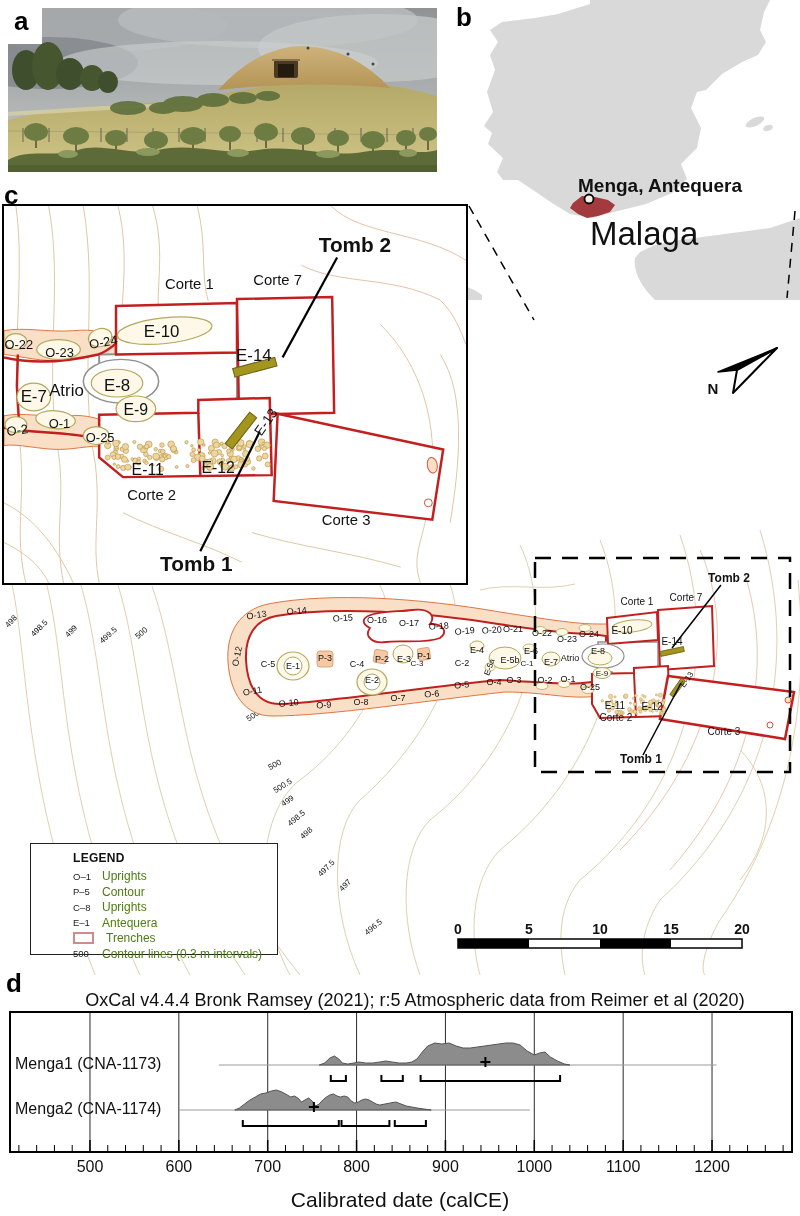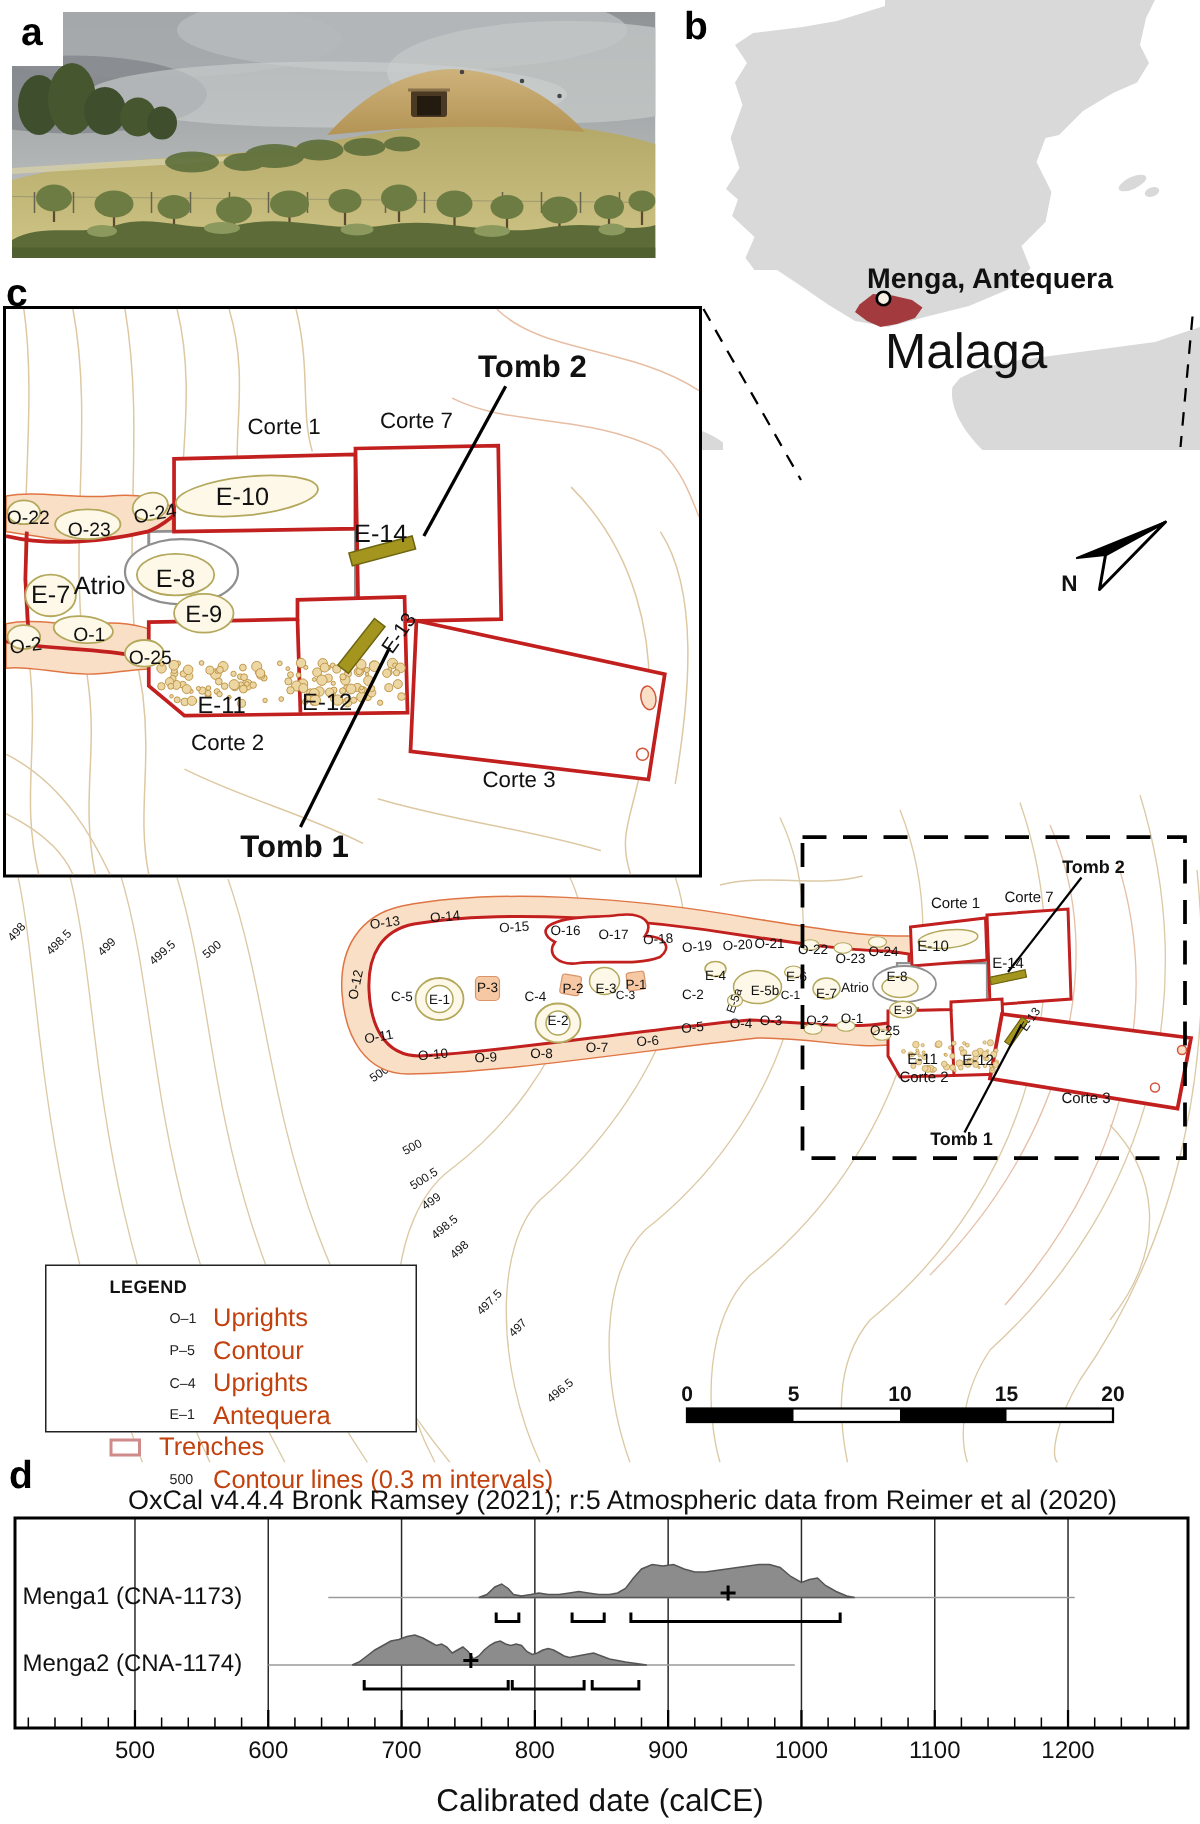--- a/index.html
+++ b/index.html
@@ -9,23 +9,23 @@
   #photo-svg{left:8px;top:8px;}
   #map-svg{left:440px;top:0;}
   #plan-svg{left:0;top:520px;}
   #inset-box{position:absolute;left:2px;top:204px;width:466px;height:381px;background:#fff;border:2px solid #000;box-sizing:border-box;}
   #inset-svg{left:0;top:0;}
   #north-svg{left:680px;top:330px;}
   #connector-svg{left:0;top:0;pointer-events:none;}
   #legend-box{position:absolute;left:30px;top:843px;width:248px;height:112px;border:1.5px solid #222;background:#fff;box-sizing:border-box;padding:7px 8px 6px 42px;}
   .lg-title{font-size:12px;font-weight:bold;color:#111;margin-bottom:4px;letter-spacing:.3px;}
   .lg-row{display:flex;align-items:center;gap:5px;margin:1.5px 0;}
-  .lg-sym{width:24px;font-size:9.5px;color:#222;flex:none;margin-left:40px;}
+  .lg-sym{width:24px;font-size:9.5px;color:#222;flex:none;}
   .lg-swatch{width:17px;height:8px;border:2px solid #cf8a8a;background:#fff;flex:none;margin-right:7px;display:inline-block;}
-  .lg-lab{font-size:17px;color:#c2410c;white-space:nowrap;}
+  .lg-lab{font-size:12px;color:#4d7c0f;white-space:nowrap;}
   #oxcal-svg{left:0;top:970px;}
   text{fill:#111;}
 </style>
 </head>
 <body>
 
 <div class="fig">
 
   <svg id="photo-svg" width="429" height="164" viewBox="0 0 429 164">
     <defs>
@@ -606,21 +606,21 @@
     <div class="lg-title">LEGEND</div>
     <div class="lg-row">
       <span class="lg-sym">O–1</span>
       <span class="lg-lab">Uprights</span>
     </div>
     <div class="lg-row">
       <span class="lg-sym">P–5</span>
       <span class="lg-lab">Contour</span>
     </div>
     <div class="lg-row">
-      <span class="lg-sym">C–4</span>
+      <span class="lg-sym">C–8</span>
       <span class="lg-lab">Uprights</span>
     </div>
     <div class="lg-row">
       <span class="lg-sym">E–1</span>
       <span class="lg-lab">Antequera</span>
     </div>
     <div class="lg-row">
       <span class="lg-swatch"></span>
       <span class="lg-lab">Trenches</span>
     </div>

